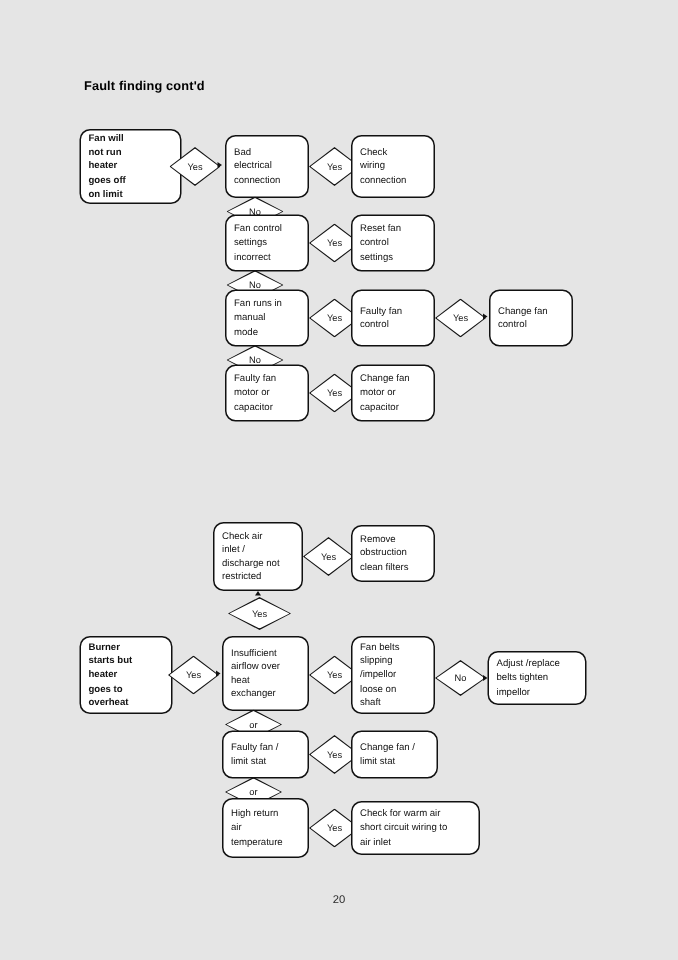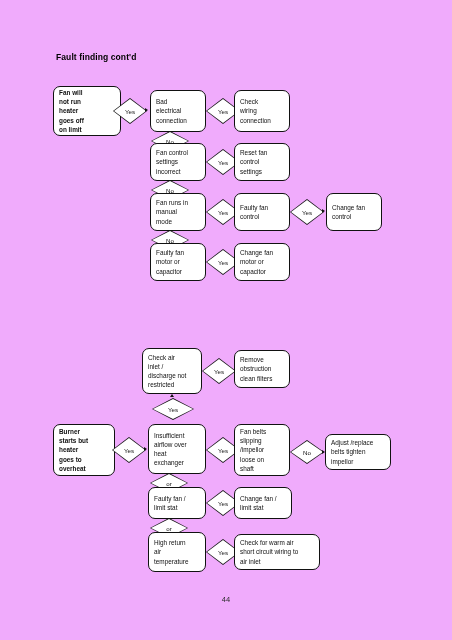--- a/index.html
+++ b/index.html
@@ -1,21 +1,21 @@
 <!DOCTYPE html>
 <html><head>
 <meta charset="utf-8">
 <style>
   html,body{margin:0;padding:0;background:#ffffff;}
   body{
     width:452px;height:640px;position:relative;overflow:hidden;
     font-family:"Liberation Sans","DejaVu Sans",sans-serif;
     color:#000;
   }
-  #page{position:absolute;inset:0;background:#f0abfc;}
+  #page{position:absolute;inset:0;background:#e5e5e5;}
 
   .page-title{
     position:absolute;left:56px;top:52px;
     font-size:8.5px;font-weight:bold;letter-spacing:.1px;
     white-space:nowrap;
   }
   .page-number{
     position:absolute;left:0;right:0;top:595px;
     text-align:center;font-size:7.5px;color:#2b2b2b;
   }
@@ -314,15 +314,15 @@
     <span class="lbl">Yes</span>
   </div>
   <div class="arrow" style="left:238px;top:549px;"></div>
 
   <div class="node" style="left:234px;top:534px;width:86px;height:36px;">
     <span class="txt">Check for warm air
 short circuit wiring to
 air inlet</span>
   </div>
 
-  <div class="page-number">44</div>
+  <div class="page-number">20</div>
 
 </div>
 
 </body></html>

